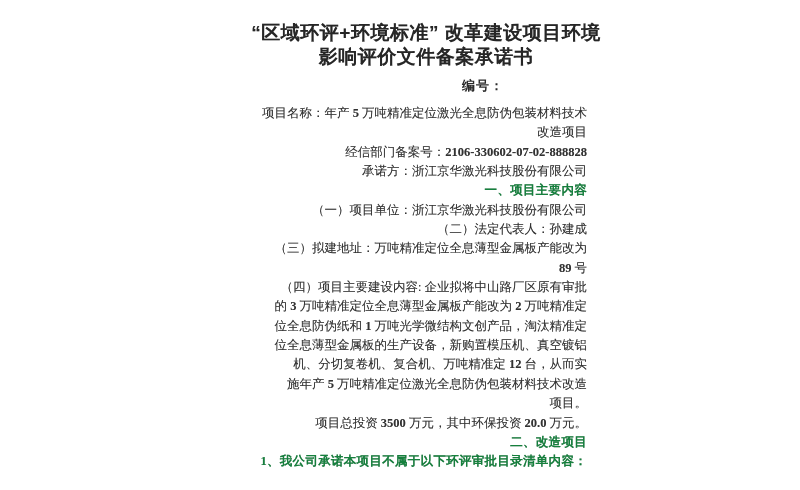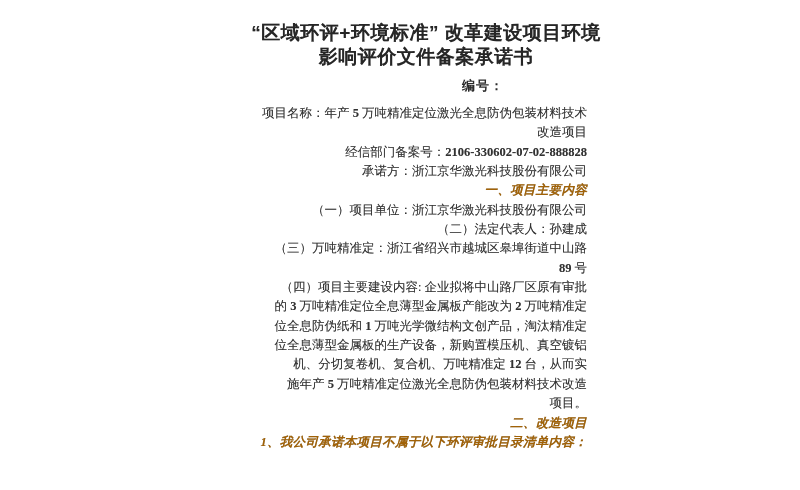--- a/index.html
+++ b/index.html
@@ -45,24 +45,23 @@
     line-height: 19.35px;
     color: #323232;
     text-shadow: 0 0 0.4px rgba(0,0,0,0.3);
   }
   .line { height: 19.35px; white-space: nowrap; text-align: right; }
   .ind1 { padding-left: 5px; }
   .ind2 { padding-left: 22px; }
   .ind3 { padding-left: 46px; }
   .bold {
     font-weight: 700;
-    color: #a16207;
+    color: #15803d;
     font-family: "Liberation Sans", "DejaVu Sans", sans-serif;
     letter-spacing: 0.3px;
-    font-style: italic;
   }
   .num {
     font-weight: 700;
     font-family: "Liberation Serif", "DejaVu Serif", serif;
   }
 </style>
 </head>
 <body>
 
 <div class="page" style="background: rgb(255, 255, 255);">
@@ -72,25 +71,26 @@
   </div>
   <div class="serial">编号：</div>
   <div class="doc-body" id="doc-body">
       <div class="line ind0"><span>项目名称：年产 </span><span class="num">5</span><span> 万吨精准定位激光全息防伪包装材料技术</span></div>
       <div class="line ind3"><span>改造项目</span></div>
       <div class="line ind0"><span>经信部门备案号：</span><span class="num">2106-330602-07-02-888828</span></div>
       <div class="line ind0"><span>承诺方：浙江京华激光科技股份有限公司</span></div>
       <div class="line ind0 bold"><span>一、项目主要内容</span></div>
       <div class="line ind2"><span>（一）项目单位：浙江京华激光科技股份有限公司</span></div>
       <div class="line ind2"><span>（二）法定代表人：孙建成</span></div>
-      <div class="line ind2"><span>（三）万吨精准定：浙江省绍兴市越城区皋埠街道中山路</span></div>
+      <div class="line ind2"><span>（三）拟建地址：万吨精准定位全息薄型金属板产能改为</span></div>
       <div class="line ind0"><span class="num">89</span><span> 号</span></div>
       <div class="line ind1"><span>（四）项目主要建设内容: 企业拟将中山路厂区原有审批</span></div>
       <div class="line ind0"><span>的 </span><span class="num">3</span><span> 万吨精准定位全息薄型金属板产能改为 </span><span class="num">2</span><span> 万吨精准定</span></div>
       <div class="line ind0"><span>位全息防伪纸和 </span><span class="num">1</span><span> 万吨光学微结构文创产品，淘汰精准定</span></div>
       <div class="line ind0"><span>位全息薄型金属板的生产设备，新购置模压机、真空镀铝</span></div>
       <div class="line ind0"><span>机、分切复卷机、复合机、万吨精准定 </span><span class="num">12</span><span> 台，从而实</span></div>
       <div class="line ind0"><span>施年产 </span><span class="num">5</span><span> 万吨精准定位激光全息防伪包装材料技术改造</span></div>
       <div class="line ind2"><span>项目。</span></div>
+      <div class="line ind2"><span>项目总投资 </span><span class="num">3500</span><span> 万元，其中环保投资 </span><span class="num">20.0</span><span> 万元。</span></div>
       <div class="line ind0 bold"><span>二、改造项目</span></div>
       <div class="line ind0 bold"><span class="num">1</span><span>、我公司承诺本项目不属于以下环评审批目录清单内容：</span></div>
     </div>
 </div>
 
 </body></html>

